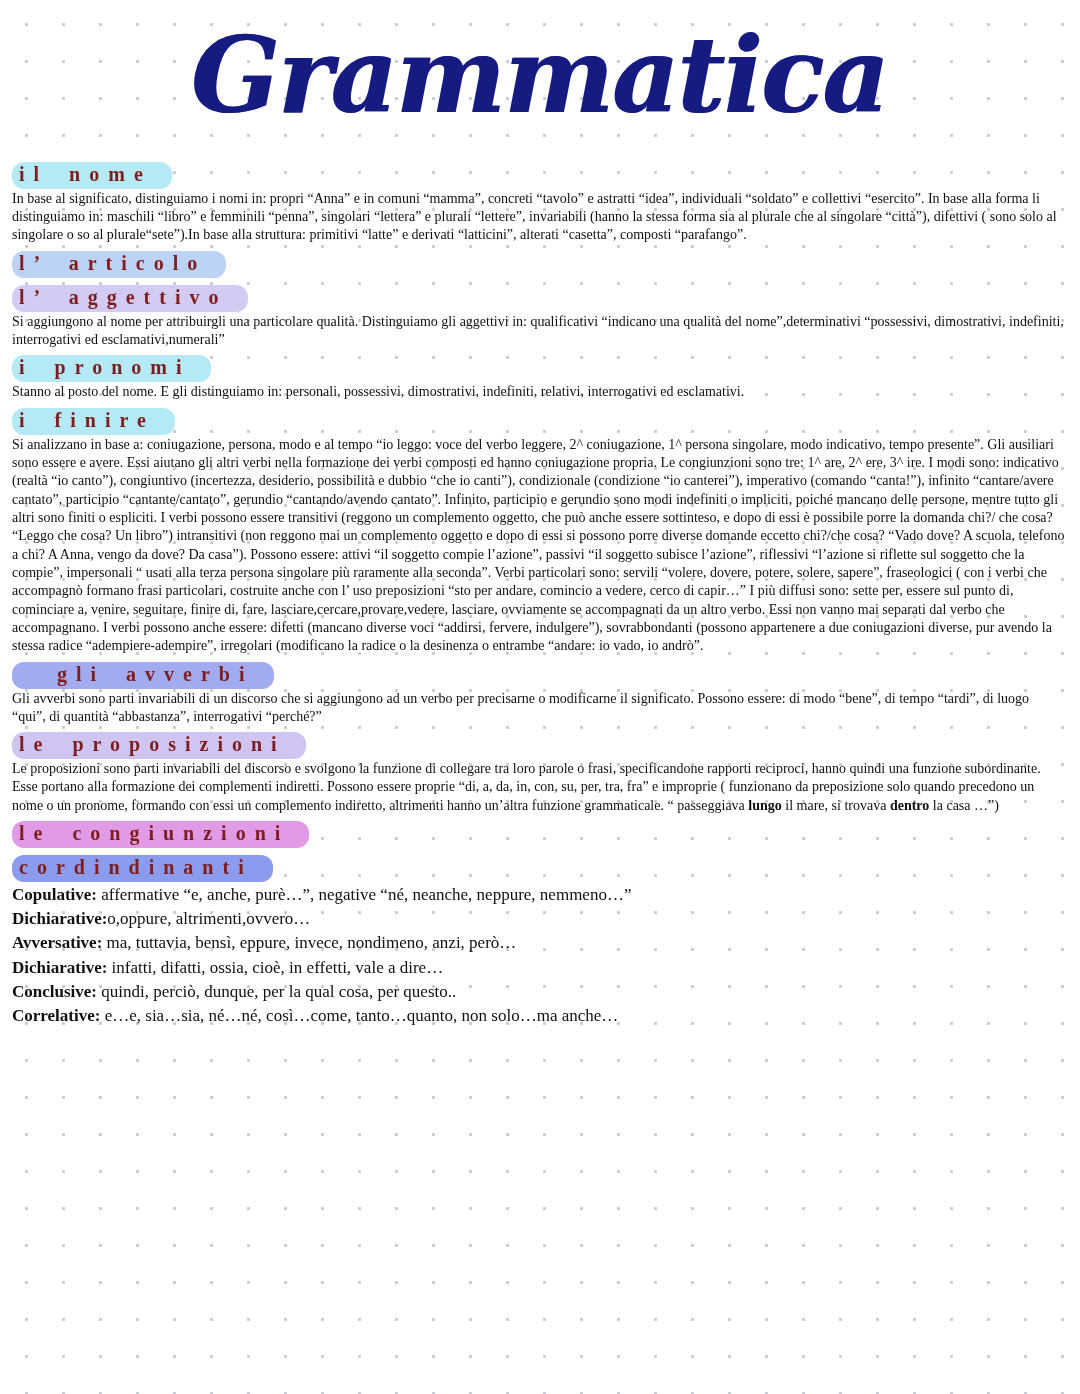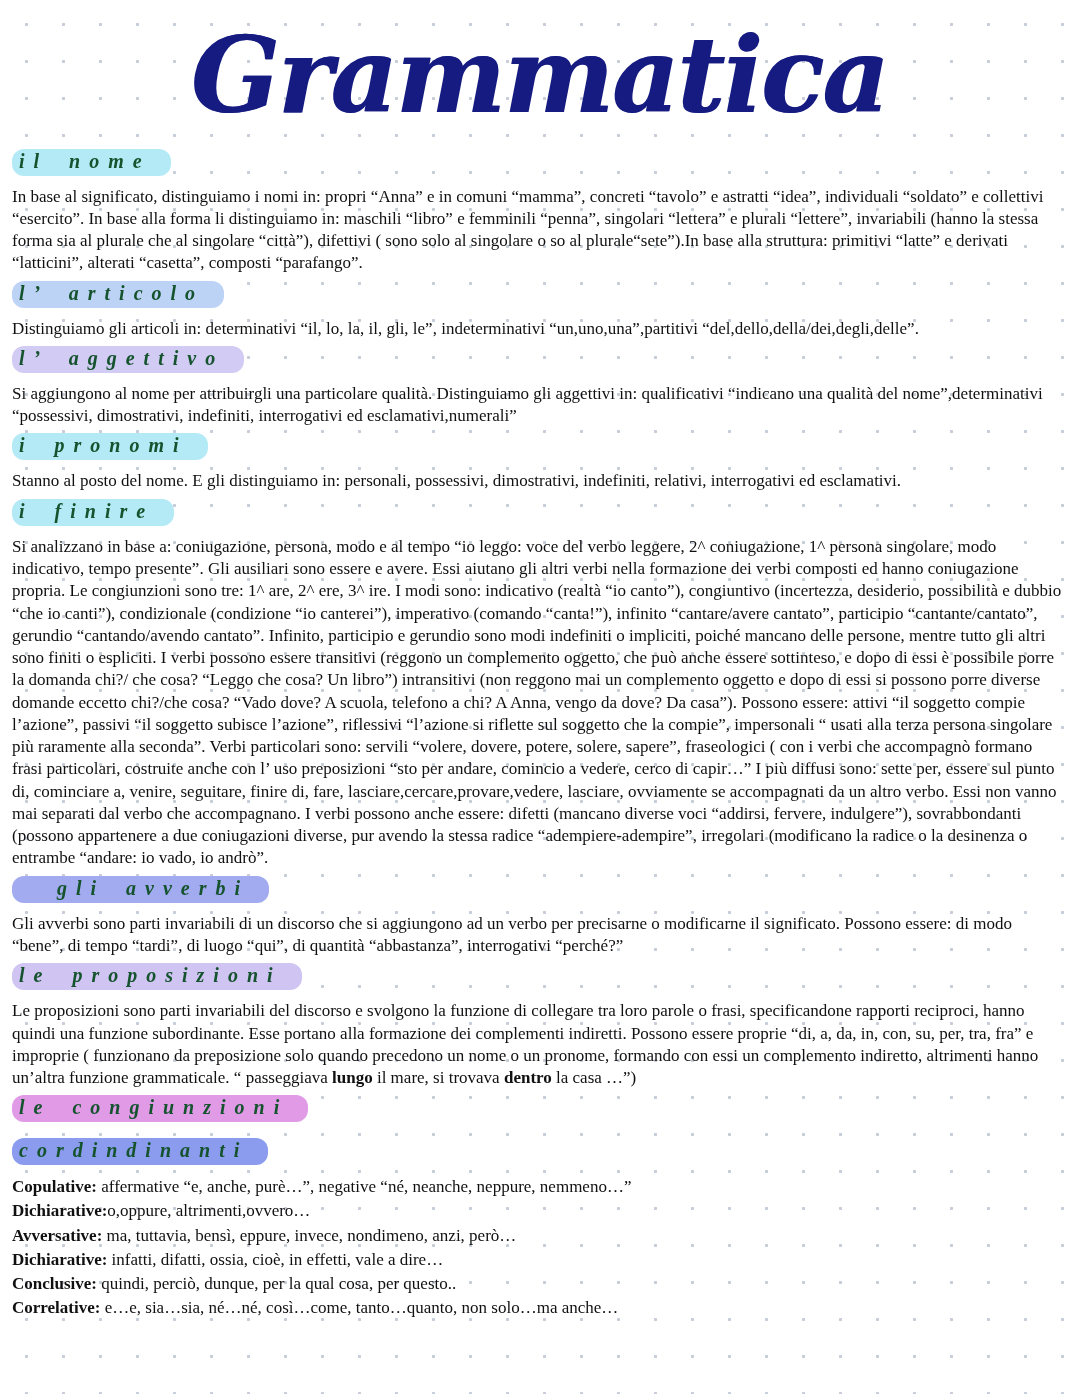--- a/index.html
+++ b/index.html
@@ -17,40 +17,39 @@
     background-position:8px 6px;
   }
   .title{
     text-align:center;
     font-family:"DejaVu Serif", serif;
     font-style:italic;
     font-weight:bold;
     font-size:104px;
     line-height:1.15;
     color:#151b80;
-    margin:6px 0 10px 0;
+    margin:6px 0 23px 0;
     letter-spacing:-2px;
     text-shadow:1px 0 0 #151b80;
   }
   section{margin:0 0 3px 0;}
   .heading{
     display:inline-block;
     font-size:20px;
     font-weight:bold;
-    color:#14532d;
+    color:#7f1d1d;
     letter-spacing:0.45em;
     word-spacing:0.35em;
     padding:1px 20px 3px 7px;
     border-radius:12px;
-    margin:3px 0 10px 0;
-    font-style:italic;
+    margin:3px 0 1px 0;
   }
   .body{
     margin:0 0 2px 0;
-    font-size:17px;
+    font-size:14px;
     line-height:1.31;
   }
   .list-block div{
     font-size:17px;
     line-height:1.42;
   }
   b{font-weight:bold;}
 </style>
 </head>
 <body>
@@ -59,21 +58,20 @@
 
   <h1 class="title">Grammatica</h1>
 
   <section>
     <div><span class="heading" style="background-color: rgb(179, 234, 246);">il nome</span></div>
     <p class="body">In base al significato, distinguiamo i nomi in: propri “Anna” e in comuni “mamma”, concreti “tavolo” e astratti “idea”, individuali “soldato” e collettivi “esercito”. In base alla forma li distinguiamo in: maschili “libro” e femminili “penna”, singolari “lettera” e plurali “lettere”, invariabili (hanno la stessa forma sia al plurale che al singolare “città”), difettivi ( sono solo al singolare o so al plurale“sete”).In base alla struttura: primitivi “latte” e derivati “latticini”, alterati “casetta”, composti “parafango”.</p>
   </section>
 
   <section>
     <div><span class="heading" style="background-color: rgb(189, 211, 246);">l’ articolo</span></div>
-    <p class="body">Distinguiamo gli articoli in: determinativi “il, lo, la, il, gli, le”, indeterminativi “un,uno,una”,partitivi “del,dello,della/dei,degli,delle”.</p>
   </section>
 
   <section>
     <div><span class="heading" style="background-color: rgb(210, 203, 244);">l’ aggettivo</span></div>
     <p class="body">Si aggiungono al nome per attribuirgli una particolare qualità. Distinguiamo gli aggettivi in: qualificativi “indicano una qualità del nome”,determinativi “possessivi, dimostrativi, indefiniti, interrogativi ed esclamativi,numerali”</p>
   </section>
 
   <section>
     <div><span class="heading" style="background-color: rgb(179, 234, 246);">i pronomi</span></div>
     <p class="body">Stanno al posto del nome. E gli distinguiamo in: personali, possessivi, dimostrativi, indefiniti, relativi, interrogativi ed esclamativi.</p>

